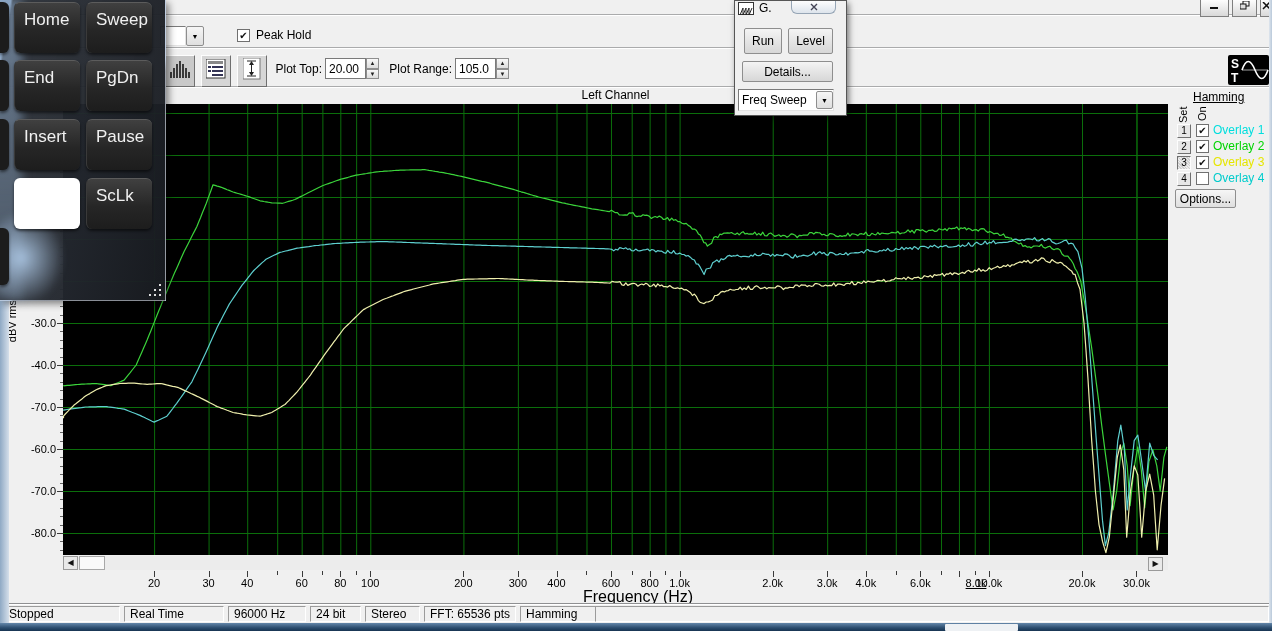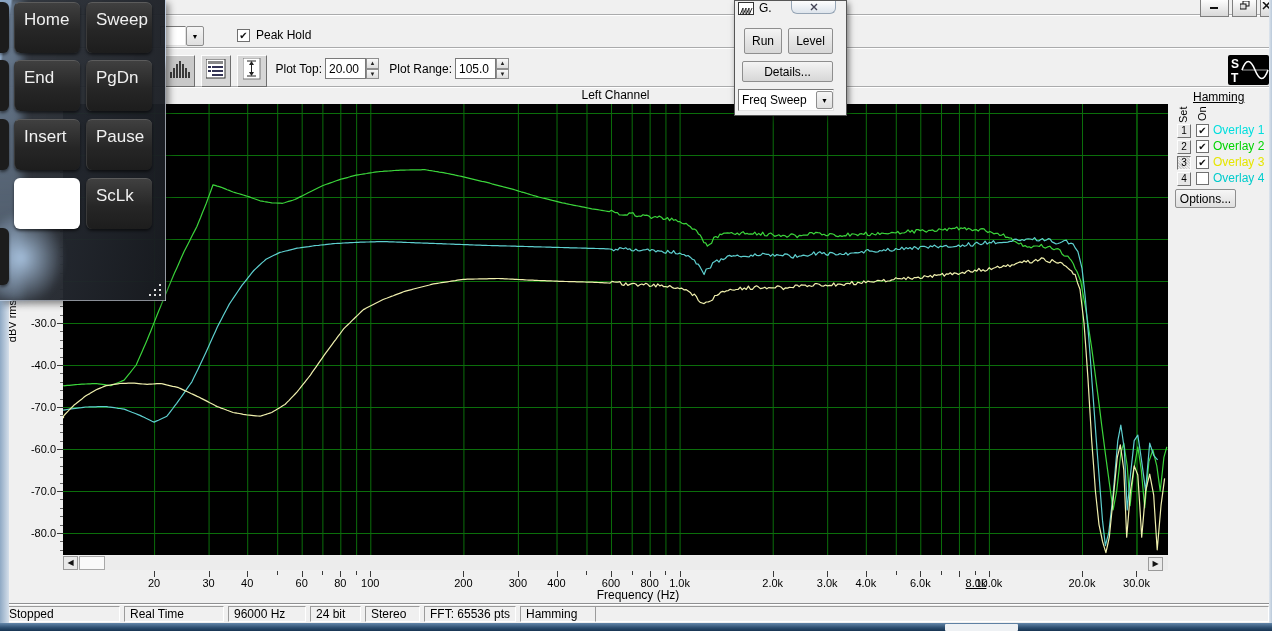--- a/index.html
+++ b/index.html
@@ -301,21 +301,21 @@
       <div class="xtick-label" style="left: 679.6px; top: 577px;">1.0k</div>
       <div class="xtick-label" style="left: 772.709px; top: 577px;">2.0k</div>
       <div class="xtick-label" style="left: 827.174px; top: 577px;">3.0k</div>
       <div class="xtick-label" style="left: 865.817px; top: 577px;">4.0k</div>
       <div class="xtick-label" style="left: 920.282px; top: 577px;">6.0k</div>
       <div class="xtick-label" style="left: 976px; top: 577px; text-decoration: underline;">8.0k</div>
       <div class="xtick-label" style="left: 988.9px; top: 577px;">10.0k</div>
       <div class="xtick-label" style="left: 1082.01px; top: 577px;">20.0k</div>
       <div class="xtick-label" style="left: 1136.47px; top: 577px;">30.0k</div>
     </div>
-  <div class="abs" style="left:563px;top:588px;width:150px;text-align:center;font-size:12px;">Frequency (Hz)</div>
+  <div class="abs" style="left:563px;top:588px;width:150px;text-align:center;font-size:16px;">Frequency (Hz)</div>
 
   <div class="abs" style="left:1193px;top:90px;font-size:12px;text-decoration:underline;">Hamming</div>
   <div class="vert-label" style="left:1177px;top:123px;">Set</div>
   <div class="vert-label" style="left:1196px;top:121px;">On</div>
   <div class="abs" id="overlay-rows">
       <div class="ov-numbtn" style="left: 1177px; top: 124px;">1</div>
       <div class="checkbox" style="left: 1196px; top: 124px;"><span>✔</span></div>
       <div class="ov-label" style="left: 1213px; top: 123px; color: rgb(0, 222, 222);">Overlay 1</div>
       <div class="ov-numbtn" style="left: 1177px; top: 140px;">2</div>
       <div class="checkbox" style="left: 1196px; top: 140px;"><span>✔</span></div>

